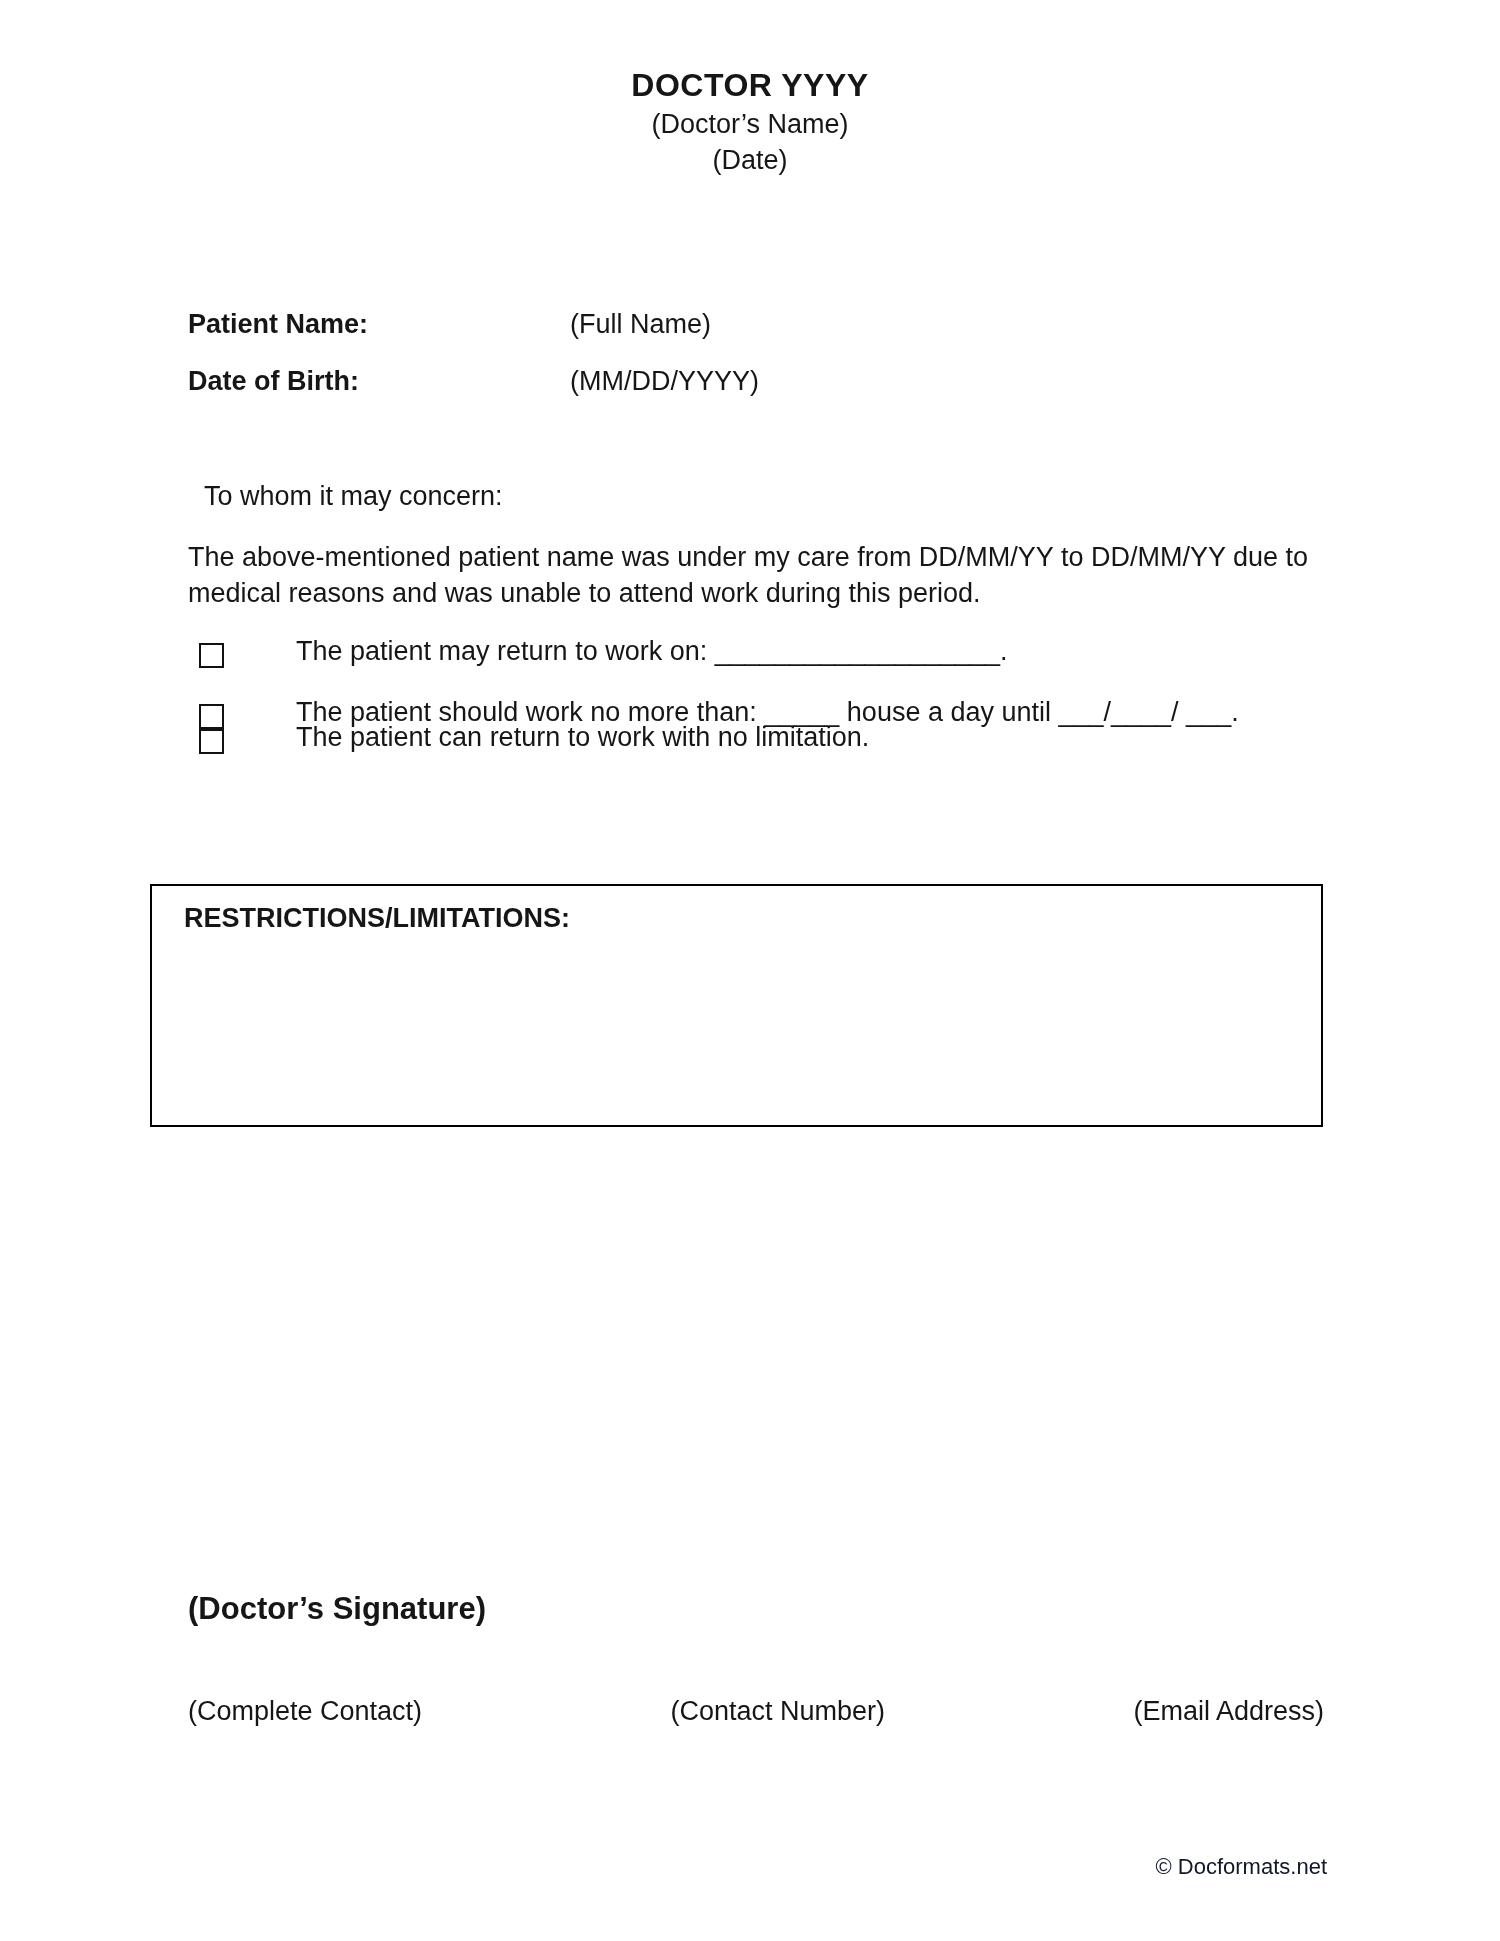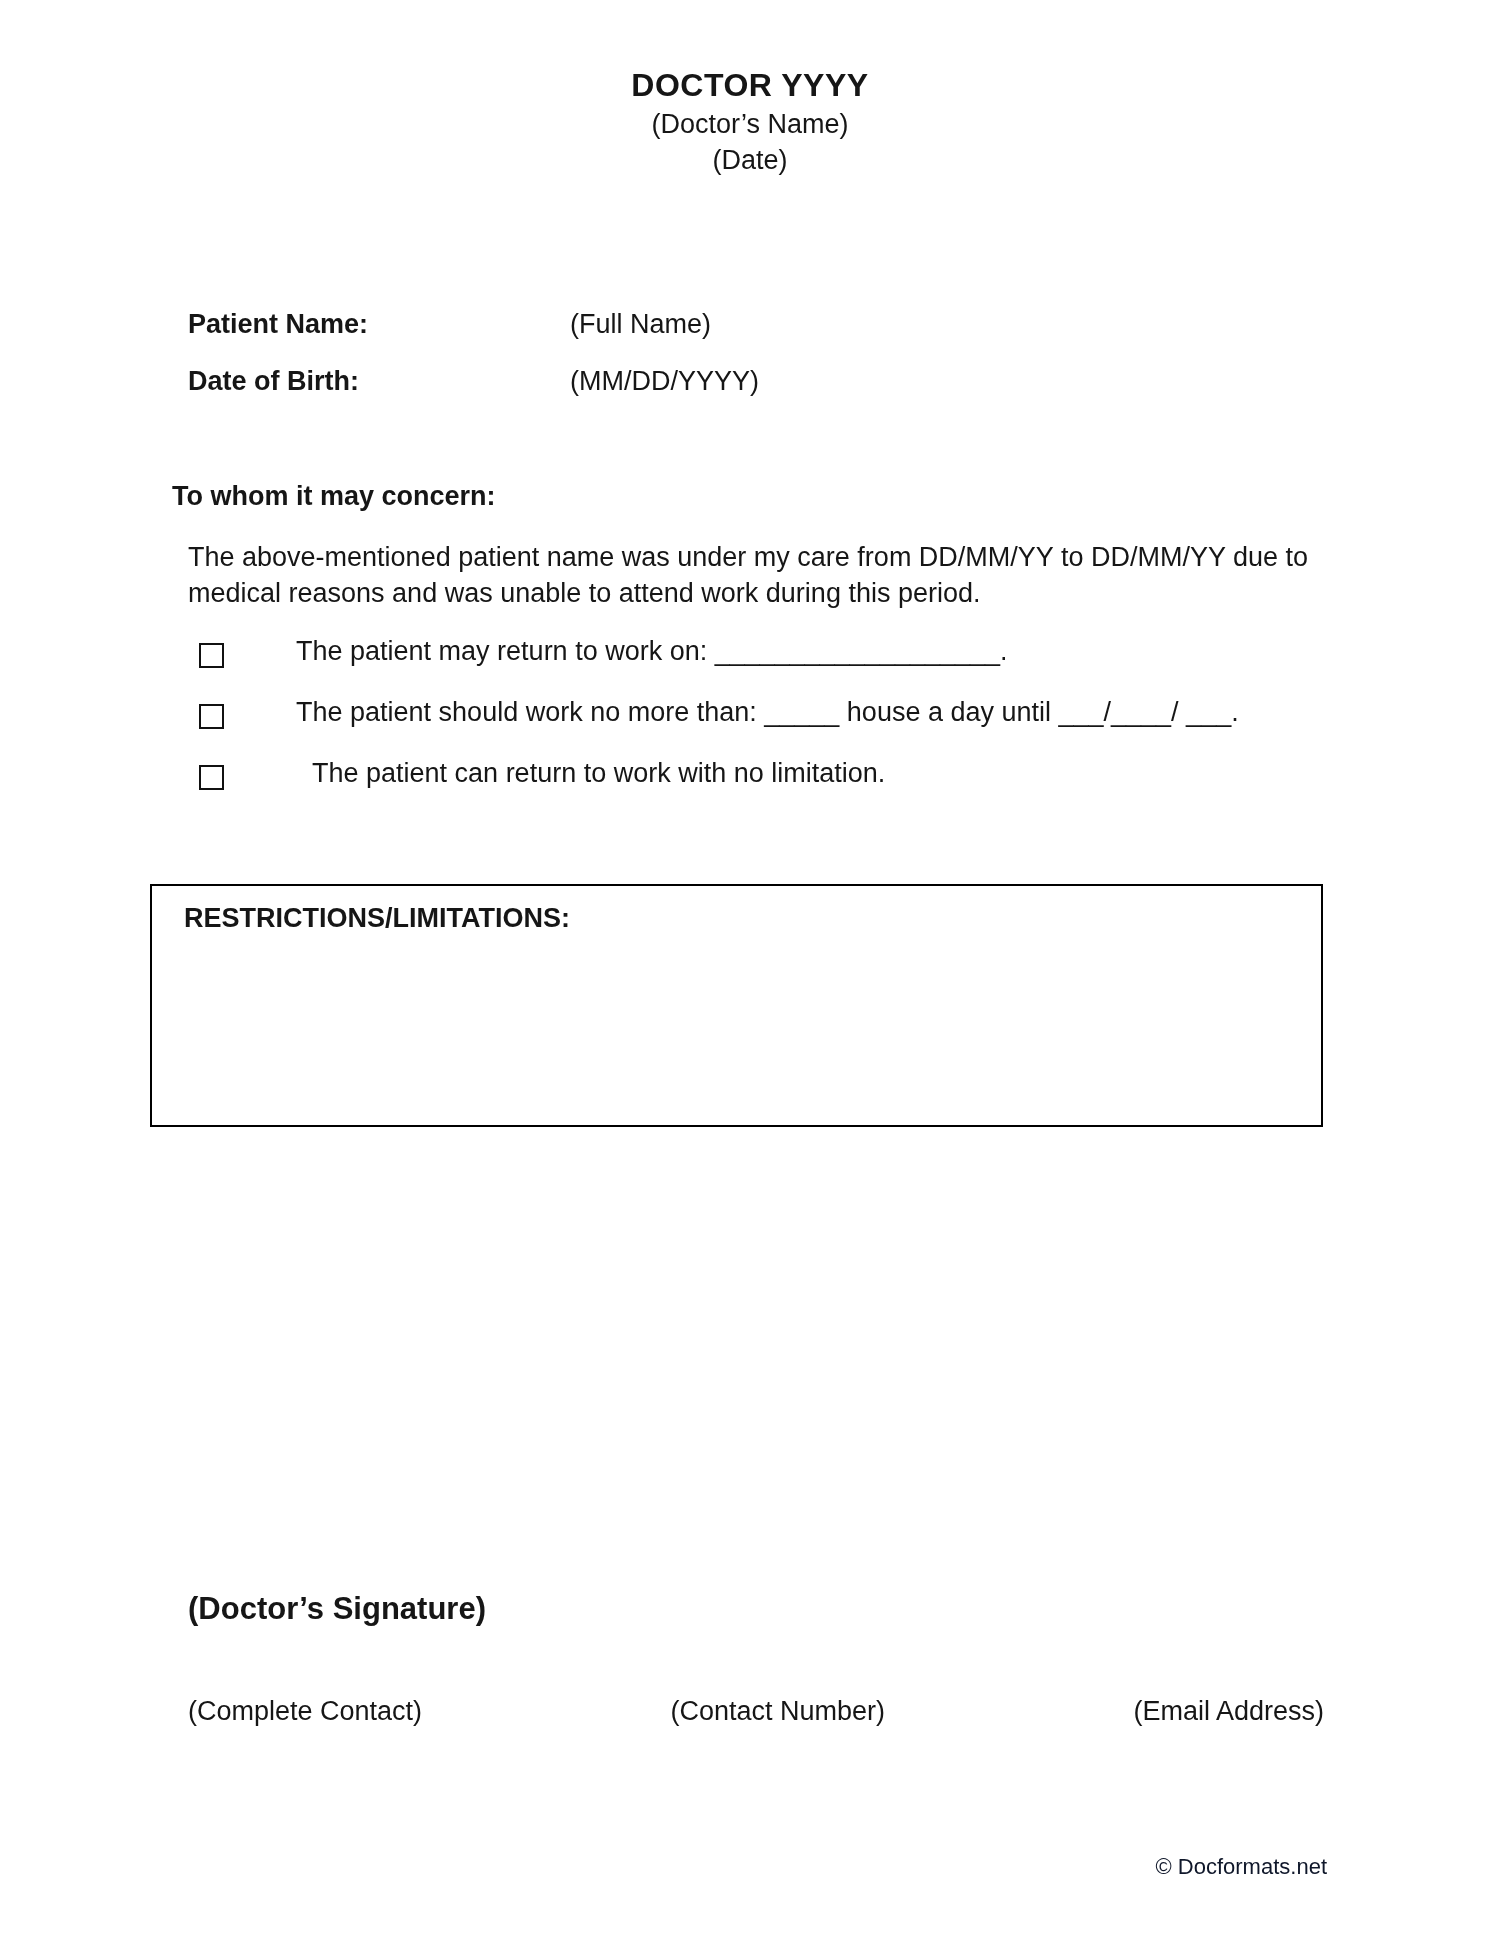--- a/index.html
+++ b/index.html
@@ -29,25 +29,25 @@
     font-size: 27px;
     line-height: 36px;
   }
   .info-row .label { font-weight: bold; }
   .info-row .value { position: absolute; left: 382px; top: 0; white-space: nowrap; }
   .row-patient { top: 306px; }
   .row-dob     { top: 363px; }
 
   .salutation {
     position: absolute;
-    left: 172px;
+    left: 204px;
     top: 478px;
     font-size: 27px;
     line-height: 36px;
-    font-weight: bold;
+    font-weight: normal;
   }
   .paragraph {
     position: absolute;
     left: 188px;
     top: 539px;
     width: 1120px;
     font-size: 27px;
     line-height: 36px;
   }
 
@@ -55,21 +55,21 @@
     position: absolute;
     left: 199px;
     display: flex;
     align-items: center;
     font-size: 27px;
     line-height: 36px;
     white-space: nowrap;
   }
   .opt-1 { top: 633px; }
   .opt-2 { top: 694px; }
-  .opt-3 { top: 755px; gap: 16px; }
+  .opt-3 { top: 719px; }
   .checkbox {
     width: 21px;
     height: 21px;
     border: 2.5px solid #111111;
     margin-top: 8px;
     margin-right: 72px;
     flex: 0 0 auto;
     background: #ffffff;
   }
 

